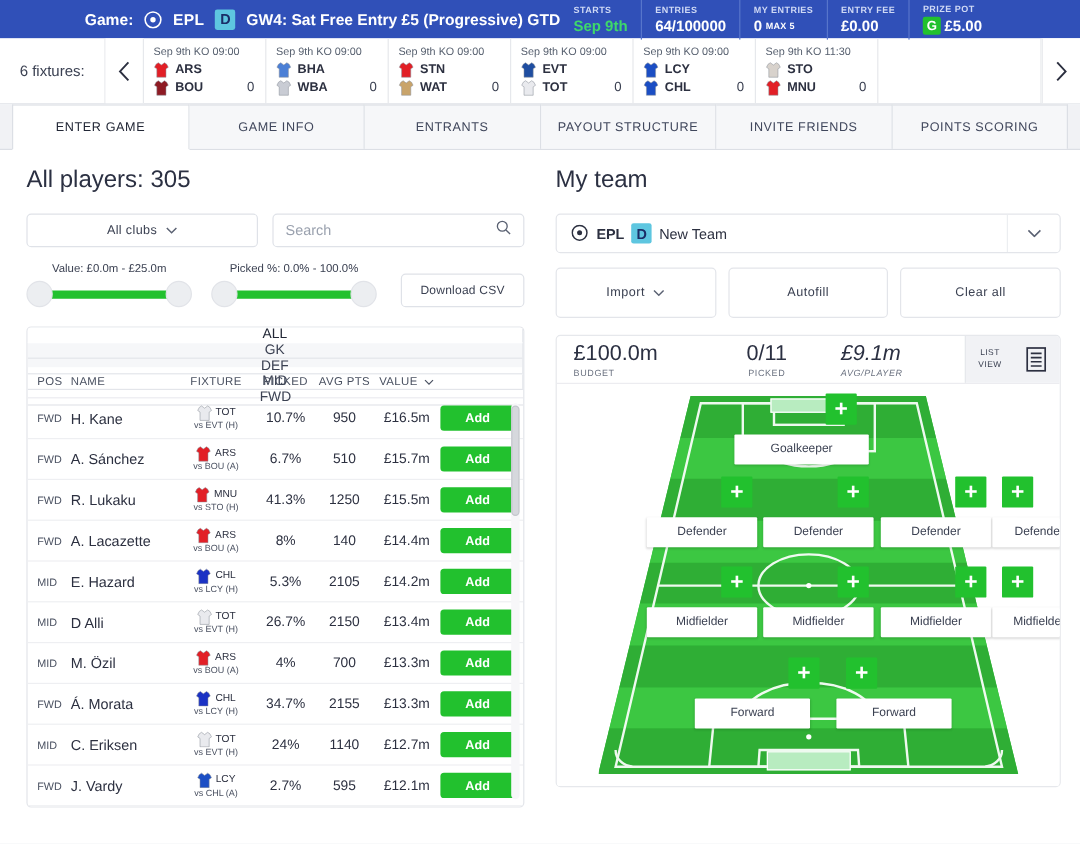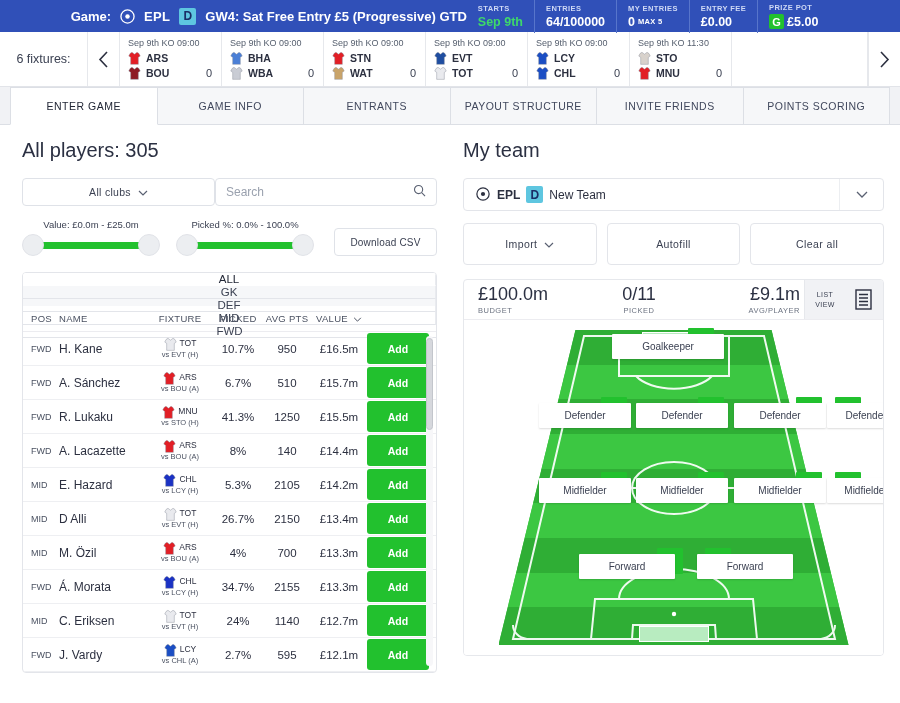--- a/index.html
+++ b/index.html
@@ -90,21 +90,21 @@
   .tab:first-child { border-left: 1px solid #dcdfe5; }
   .tab.active { background: #fff; border-bottom: 1px solid #fff; margin-bottom: -1px; color:#222736; }
 
   
   .content { display: flex; height: 562px; padding: 0; background: #fff; }
   .col-left { width: 455px; flex: 0 0 455px; padding: 14px 18px 0 22px; }
   .col-right { flex: 1; padding: 14px 16px 0 8px; }
 
   .panel-title { font-size: 20px; font-weight: normal; color: #2b3042; margin-bottom: 16px; }
 
-  .filter-row { display: flex; margin-bottom: 13px; }
+  .filter-row { display: flex; gap: 12px; margin-bottom: 13px; }
   .club-select {
     flex: 0 0 193px; height: 28px; border: 1px solid #dfe2e8; border-radius: 4px;
     display: flex; align-items: center; justify-content: center; gap: 7px;
     font-size: 10.5px; color: #3b4152; cursor: pointer; background:#fff;
     letter-spacing: .3px;
   }
   .search-box {
     flex: 1; height: 28px; border: 1px solid #dfe2e8; border-radius: 4px;
     display: flex; align-items: center; padding: 0 10px; background:#fff;
   }
@@ -162,21 +162,21 @@
     display: flex; align-items: center; height: 34px;
     border-bottom: 1px solid #eeeff2; font-size: 11.5px; color: #2c3040;
     padding-right: 12px;
   }
   .prow .c-pos { font-size: 9px; color: #4a5161; }
   .prow .c-name { font-size: 12px; }
   .fixcell { display: flex; flex-direction: column; align-items: center; line-height: 1.15; }
   .fixtop { display: flex; align-items: center; gap: 3px; font-size: 8.5px; color: #2c3040; }
   .fixbot { font-size: 7.5px; color: #4a5161; }
   .add-btn {
-    width: 62px; height: 31px; background: #22c12e; color: #fff;
+    width: 62px; height: 21px; background: #22c12e; color: #fff;
     border: none; border-radius: 3px; font-size: 10.5px; font-weight: bold;
     cursor: pointer; font-family: "Liberation Sans", sans-serif; margin: 0 auto; display:block;
   }
   .vscroll {
     position: absolute; right: 3px; top: 4px; width: 7px; height: 330px;
     background: #f7f7f9; border-radius: 4px;
   }
   .vthumb {
     position: absolute; top: 2px; left: 0; width: 7px; height: 92px;
     background: #d6d8dd; border: 1px solid #c3c6cc; border-radius: 4px; cursor: pointer;
@@ -194,21 +194,21 @@
     flex: 1; height: 42px; border: 1px solid #e3e5ea; border-radius: 4px; background:#fff;
     display: flex; align-items: center; justify-content: center; gap: 7px;
     font-size: 10.5px; color: #3b4152; cursor: pointer; letter-spacing:.4px;
   }
 
   .pitch-card { border: 1px solid #e6e8ec; border-radius: 4px; overflow: hidden; background:#fff; }
   .budget-bar { display: flex; align-items: stretch; height: 40px; border-bottom: 1px solid #ececf0; }
   .bstat { padding: 0 6px; display: flex; flex-direction: column; align-items: center; justify-content: center; }
   .bstat.b1 { flex: 1; align-items: flex-start; padding-left: 14px; }
   .bstat.b2 { flex: 1; }
-  .bstat.b3 { flex: 1; align-items: flex-end; padding-right: 4px; }
+  .bstat.b3 { flex: 1; align-items: flex-start; padding-right: 4px; font-style: italic; }
   .bval { font-size: 18px; color: #2b3042; line-height:1; }
   .blab { font-size: 7.5px; color: #6b7280; letter-spacing: .5px; margin-top: 3px; }
   .vtoggle { display: flex; align-items: stretch; background: #f1f2f5; border-left: 1px solid #e6e8ec; }
   .vt-txt { width: 40px; display:flex; flex-direction:column; align-items:center; justify-content:center;
             font-size: 7px; color:#3b4152; letter-spacing:.4px; line-height:1.3; cursor:pointer;}
   .vt-ico { width: 38px; display:flex; align-items:center; justify-content:center; cursor:pointer;}
 
   .pitch-wrap { position: relative; height: 335px; background: #fff; padding: 8px 10px 10px; }
   .pitch {
     position: absolute; left: 50%; transform: translateX(-50%);
@@ -224,21 +224,21 @@
     font-size: 19px; font-weight: bold; line-height: 1; cursor: pointer;
     border-radius: 1px;
   }
   .slot-name {
     background: #fff; color: #3b4152; font-size: 10px;
     padding: 7px 0; width: 100%; text-align: center;
     box-shadow: 0 1px 2px rgba(0,0,0,.14); border-radius: 1px;
   }
   .slot-cell { position: relative; }
   .slot-cell .plus { position: absolute; top: 0; }
-  .slot-cell .slot-name { position: absolute; top: 6px; }
+  .slot-cell .slot-name { position: absolute; top: 34px; }
 </style>
 </head>
 <body>
 
 <div class="app">
 
   <div class="topbar">
     <div class="tb-left">
       <span>Game:</span>
       <span class="ball-icon">

